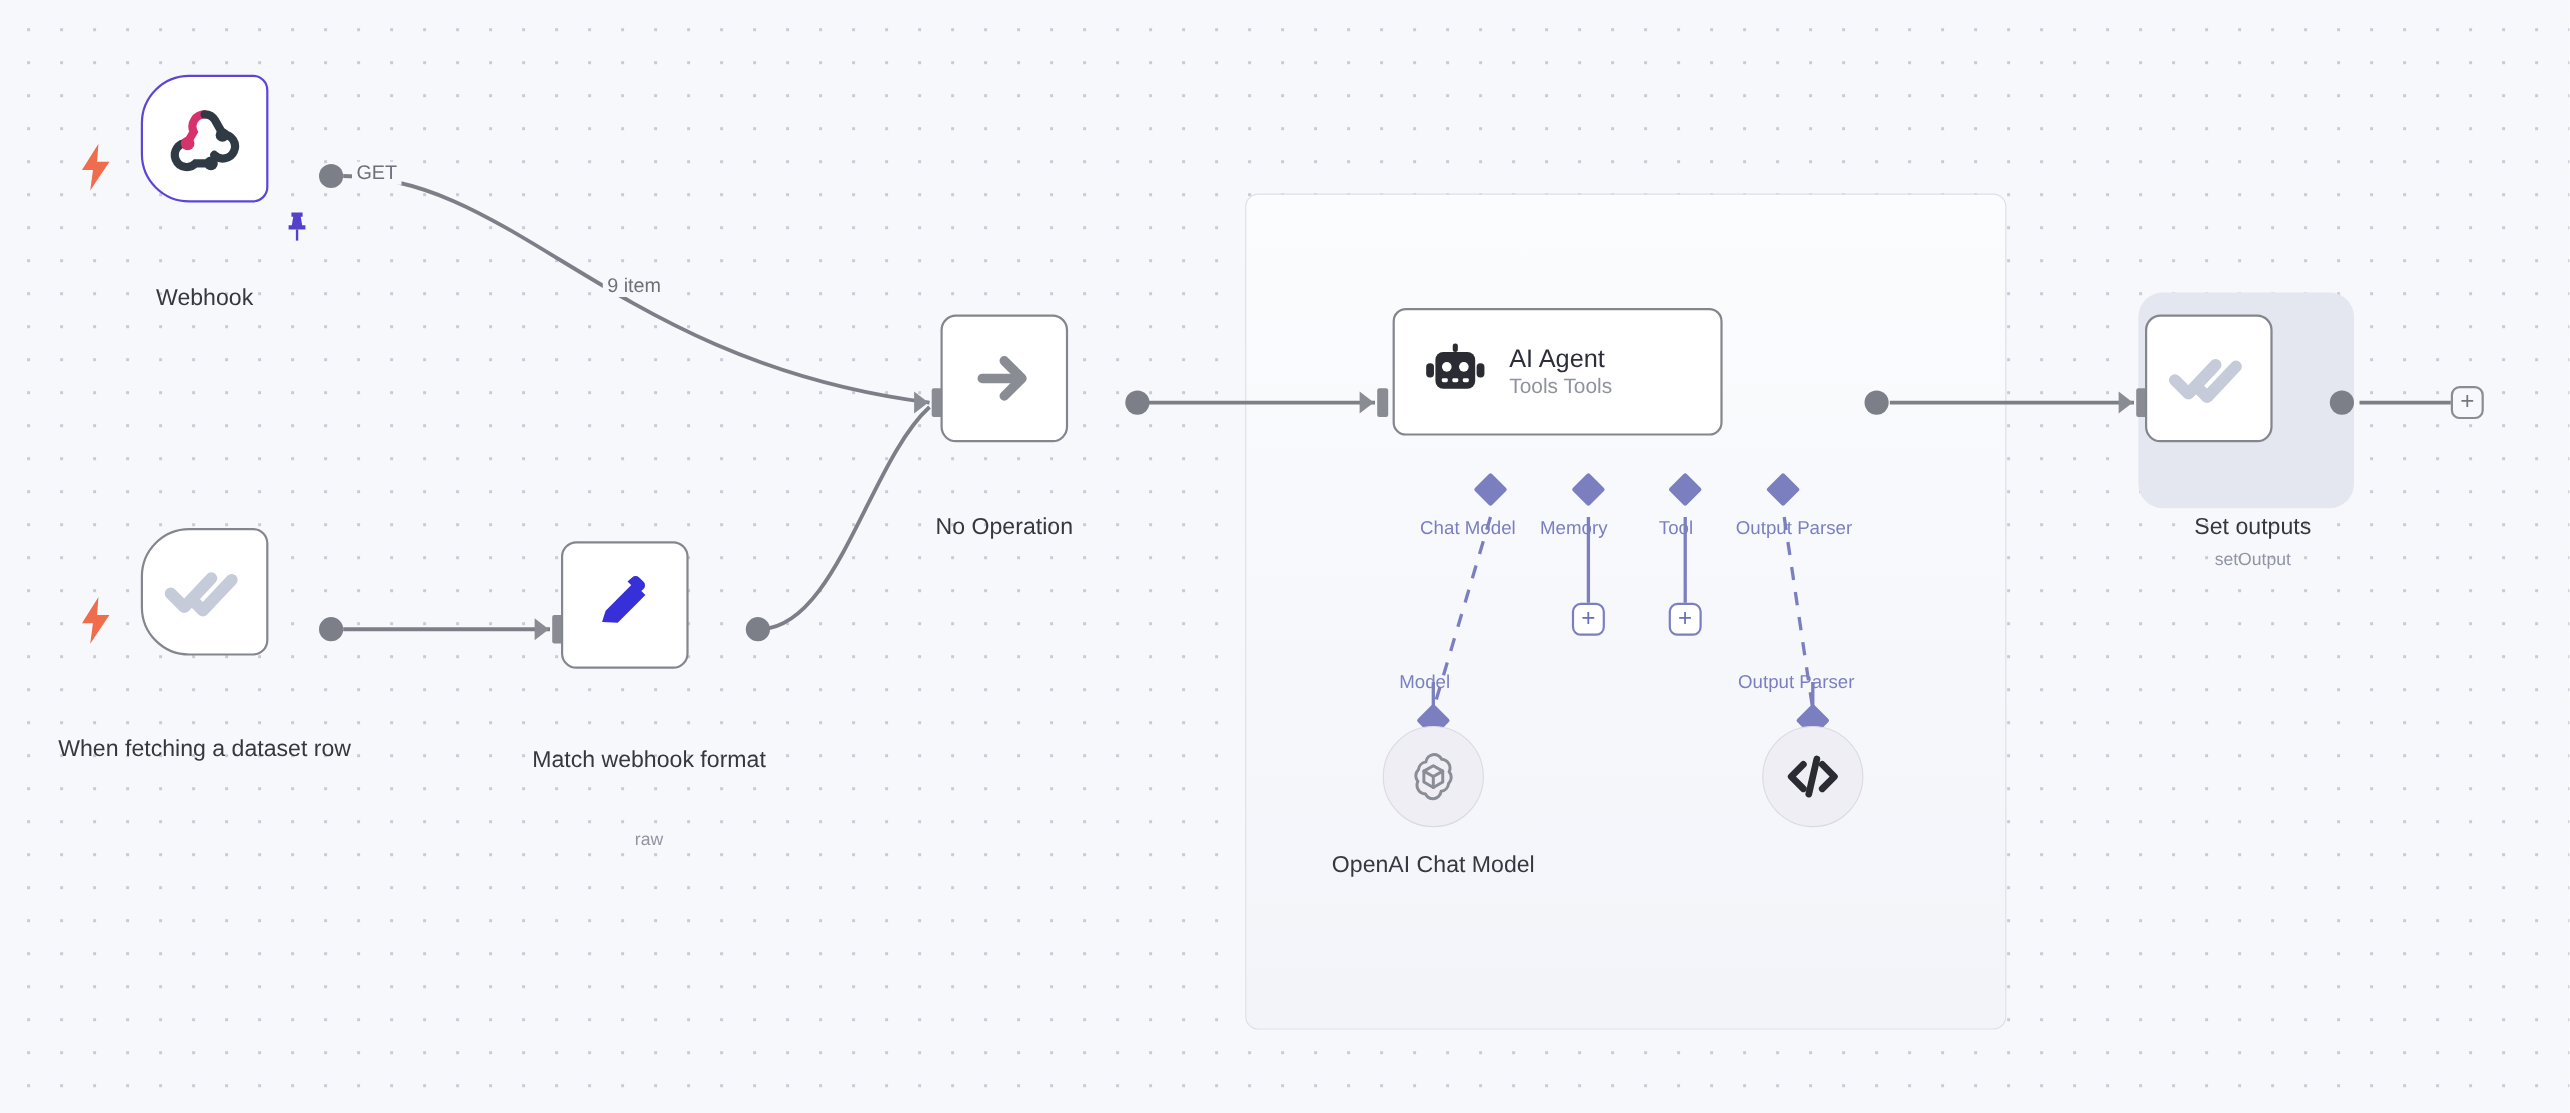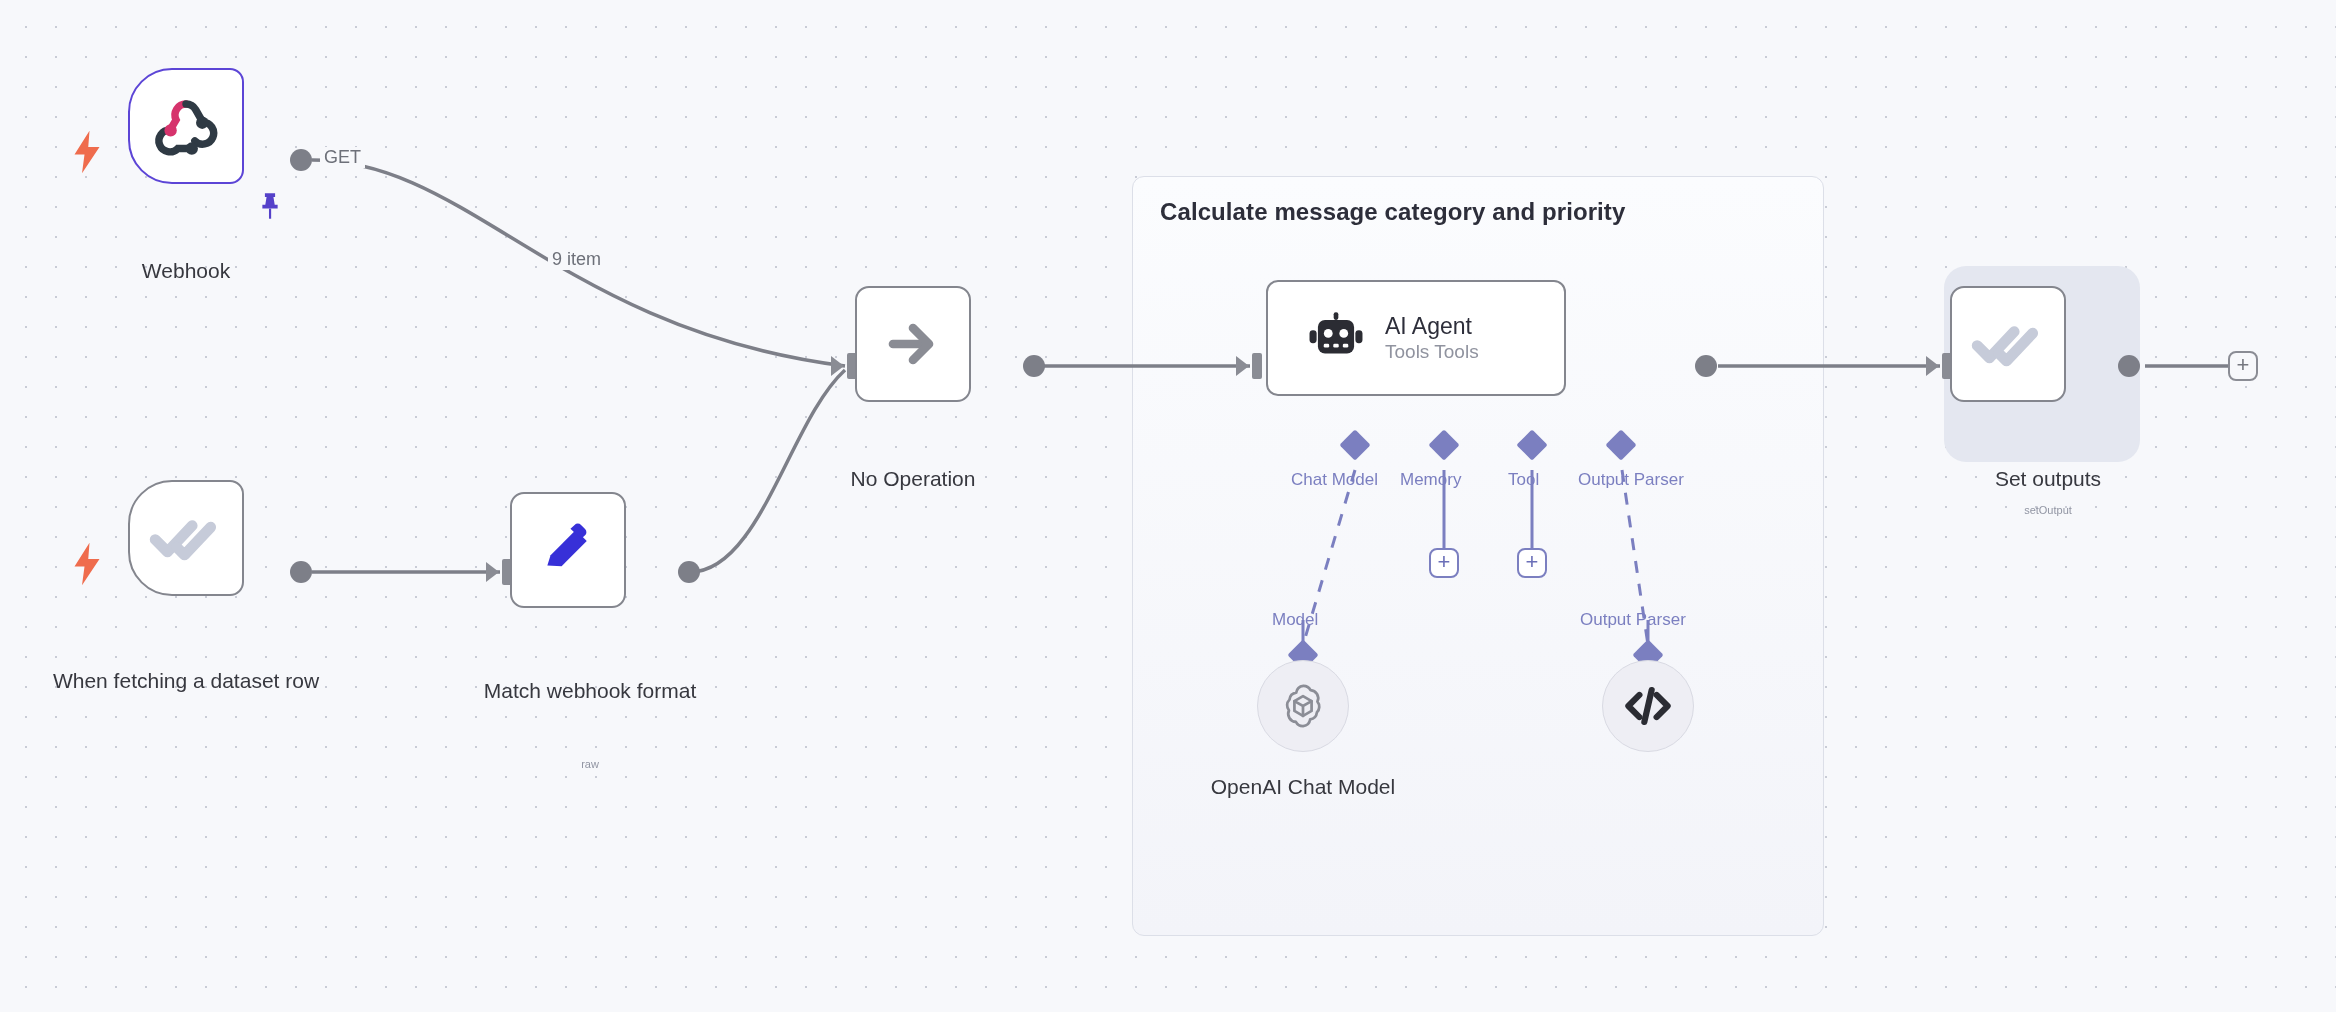--- a/index.html
+++ b/index.html
@@ -56,21 +56,21 @@
     position: absolute;
     text-align: center;
     font-size: 21px;
     color: #37383f;
     line-height: 25px;
     white-space: pre-line;
   }
   .node-sublabel {
     position: absolute;
     text-align: center;
-    font-size: 11px;
+    font-size: 16px;
     color: #9195a3;
     line-height: 20px;
   }
 
   
   .halo {
     position: absolute;
     border-radius: 22px;
     background: #e4e7f0;
   }
@@ -123,21 +123,21 @@
   .agent-node {
     position: absolute;
     width: 300px; height: 116px;
     background: #ffffff;
     border: 2px solid #84868e;
     border-radius: 12px;
     box-sizing: border-box;
     display: flex;
     align-items: center;
     gap: 18px;
-    padding-left: 37px;
+    padding-left: 24px;
   }
   .agent-text { display: flex; flex-direction: column; justify-content:center; }
   .agent-title { font-size: 23px; color: #2d2e3a; line-height: 28px; }
   .agent-sub { font-size: 19px; color: #90939f; line-height: 24px; }
 
   
   .diamond {
     position: absolute;
     width: 22px; height: 22px;
     background: #7b7fc0;
@@ -187,21 +187,20 @@
     line-height: 0;
   }
   .plus-end span { transform: translateY(-1px); }
 </style>
 </head>
 <body>
 
 <div id="canvas">
 
   <div class="group-box" style="left:1132px; top:176px; width:692px; height:760px;"></div>
-  <div class="group-title" style="left:1160px; top:198px;">Calculate message category and priority</div>
 
   <svg id="wires">
     <defs>
       <marker id="arrowhead" markerWidth="8" markerHeight="8" refX="7" refY="4" orient="auto" markerUnits="userSpaceOnUse">
         <path d="M0,0 L8,4 L0,8 Z" fill="#8a8c94"></path>
       </marker>
     </defs>
 
     <path d="M 312,160 C 470,160 560,330 845,366" stroke="#7d7f88" stroke-width="3.5" fill="none"></path>
 

